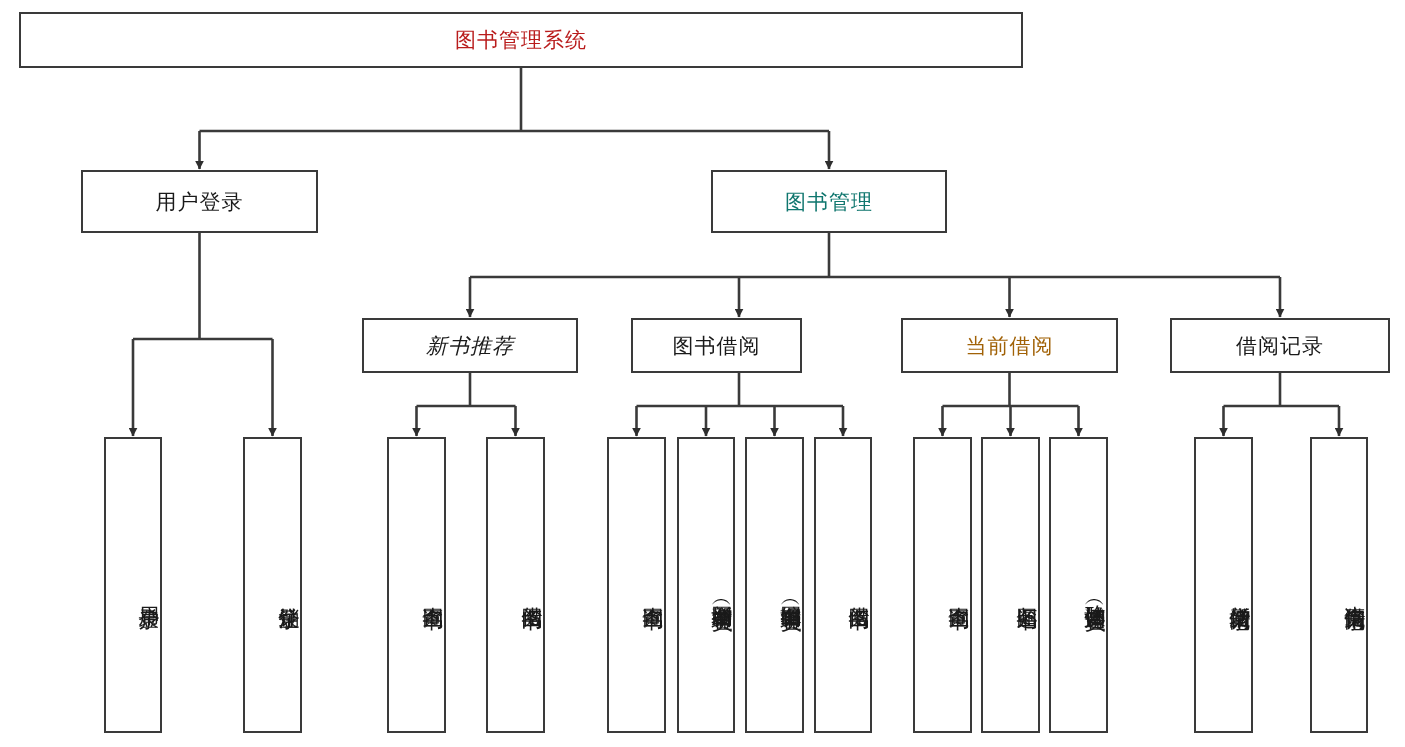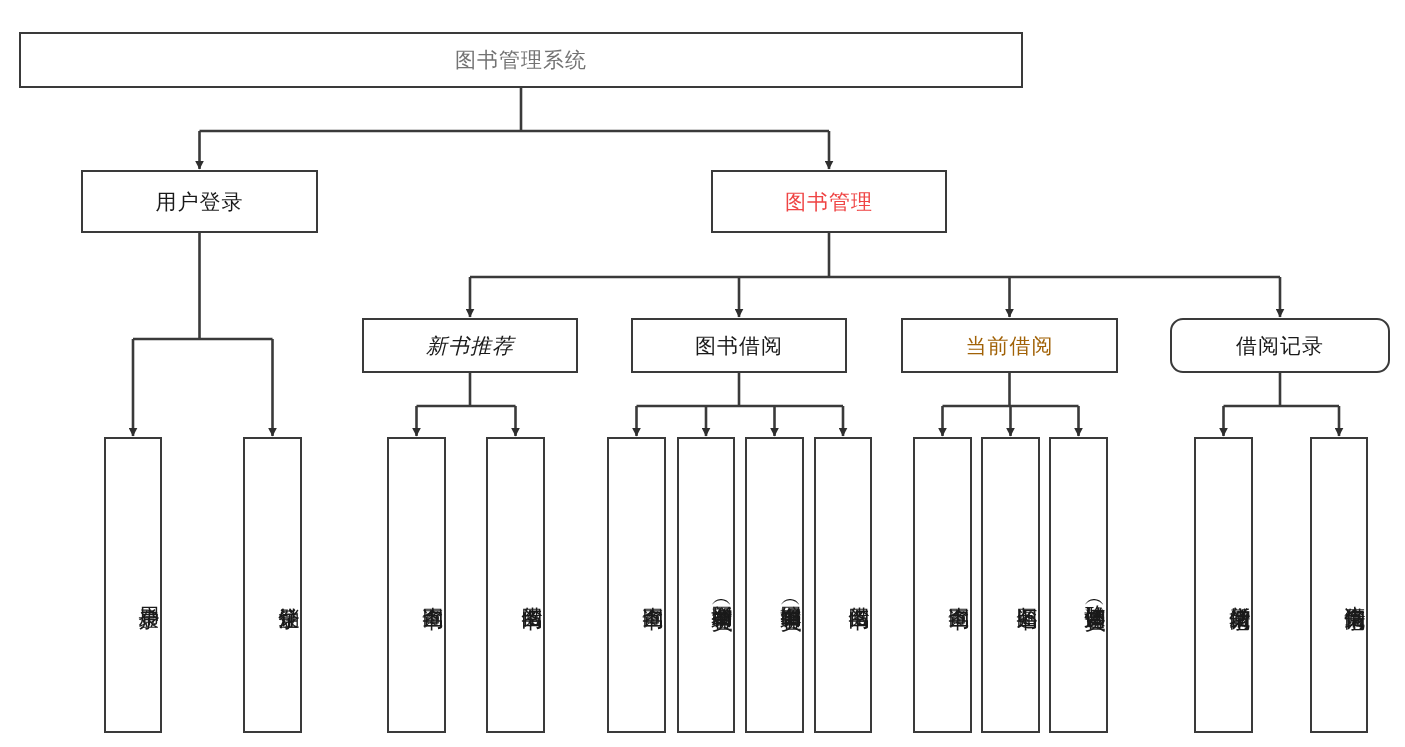--- a/index.html
+++ b/index.html
@@ -103,39 +103,39 @@
         <path d="M1010.5,406 L1010.5,436" stroke="#3a3a3a" marker-end="url(#arrowhead)"></path>
         <path d="M1078.5,406 L1078.5,436" stroke="#3a3a3a" marker-end="url(#arrowhead)"></path>
         <path d="M1280,373 L1280,406" stroke="#3a3a3a"></path>
         <path d="M1223.5,406 L1339,406" stroke="#3a3a3a"></path>
         <path d="M1223.5,406 L1223.5,436" stroke="#3a3a3a" marker-end="url(#arrowhead)"></path>
         <path d="M1339,406 L1339,436" stroke="#3a3a3a" marker-end="url(#arrowhead)"></path>
       </g>
   </svg>
 
   <div id="nodes">
-      <div class="node horiz" style="left: 19px; top: 12px; width: 1004px; height: 56px; border-color: rgb(58, 58, 58); color: #737373; margin-top: 20px;">
+      <div class="node horiz" style="left: 19px; top: 12px; width: 1004px; height: 56px; border-color: rgb(58, 58, 58); color: #b91c1c;">
         <span class="node-label">图书管理系统</span>
       </div>
       <div class="node horiz" style="left: 81px; top: 170px; width: 237px; height: 63px; border-color: rgb(58, 58, 58); color: rgb(26, 26, 26);">
         <span class="node-label">用户登录</span>
       </div>
-      <div class="node horiz" style="left: 711px; top: 170px; width: 236px; height: 63px; border-color: rgb(58, 58, 58); color: #ef4444; text-align: center;">
+      <div class="node horiz" style="left: 711px; top: 170px; width: 236px; height: 63px; border-color: rgb(58, 58, 58); color: #0f766e; text-align: center;">
         <span class="node-label">图书管理</span>
       </div>
       <div class="node horiz" style="left: 362px; top: 318px; width: 216px; height: 55px; border-color: rgb(58, 58, 58); color: rgb(26, 26, 26); font-style: italic;">
         <span class="node-label">新书推荐</span>
       </div>
-      <div class="node horiz" style="left: 631px; top: 318px; width: 216px; height: 55px; border-color: rgb(58, 58, 58); color: rgb(26, 26, 26);">
+      <div class="node horiz" style="left: 631px; top: 318px; width: 171px; height: 55px; border-color: rgb(58, 58, 58); color: rgb(26, 26, 26);">
         <span class="node-label">图书借阅</span>
       </div>
       <div class="node horiz" style="left: 901px; top: 318px; width: 217px; height: 55px; border-color: rgb(58, 58, 58); color: #a16207;">
         <span class="node-label">当前借阅</span>
       </div>
-      <div class="node horiz" style="left: 1170px; top: 318px; width: 220px; height: 55px; border-color: rgb(58, 58, 58); color: rgb(26, 26, 26); border-radius: 13px;">
+      <div class="node horiz" style="left: 1170px; top: 318px; width: 220px; height: 55px; border-color: rgb(58, 58, 58); color: rgb(26, 26, 26);">
         <span class="node-label">借阅记录</span>
       </div>
       <div class="node vert" style="left: 104px; top: 437px; width: 58px; height: 296px; border-color: rgb(58, 58, 58); color: rgb(26, 26, 26);">
         <span class="node-label">用户登录</span>
       </div>
       <div class="node vert" style="left: 243px; top: 437px; width: 59px; height: 296px; border-color: rgb(58, 58, 58); color: rgb(26, 26, 26);">
         <span class="node-label">注销登录</span>
       </div>
       <div class="node vert" style="left: 387px; top: 437px; width: 59px; height: 296px; border-color: rgb(58, 58, 58); color: rgb(26, 26, 26);">
         <span class="node-label">查询图书</span>

